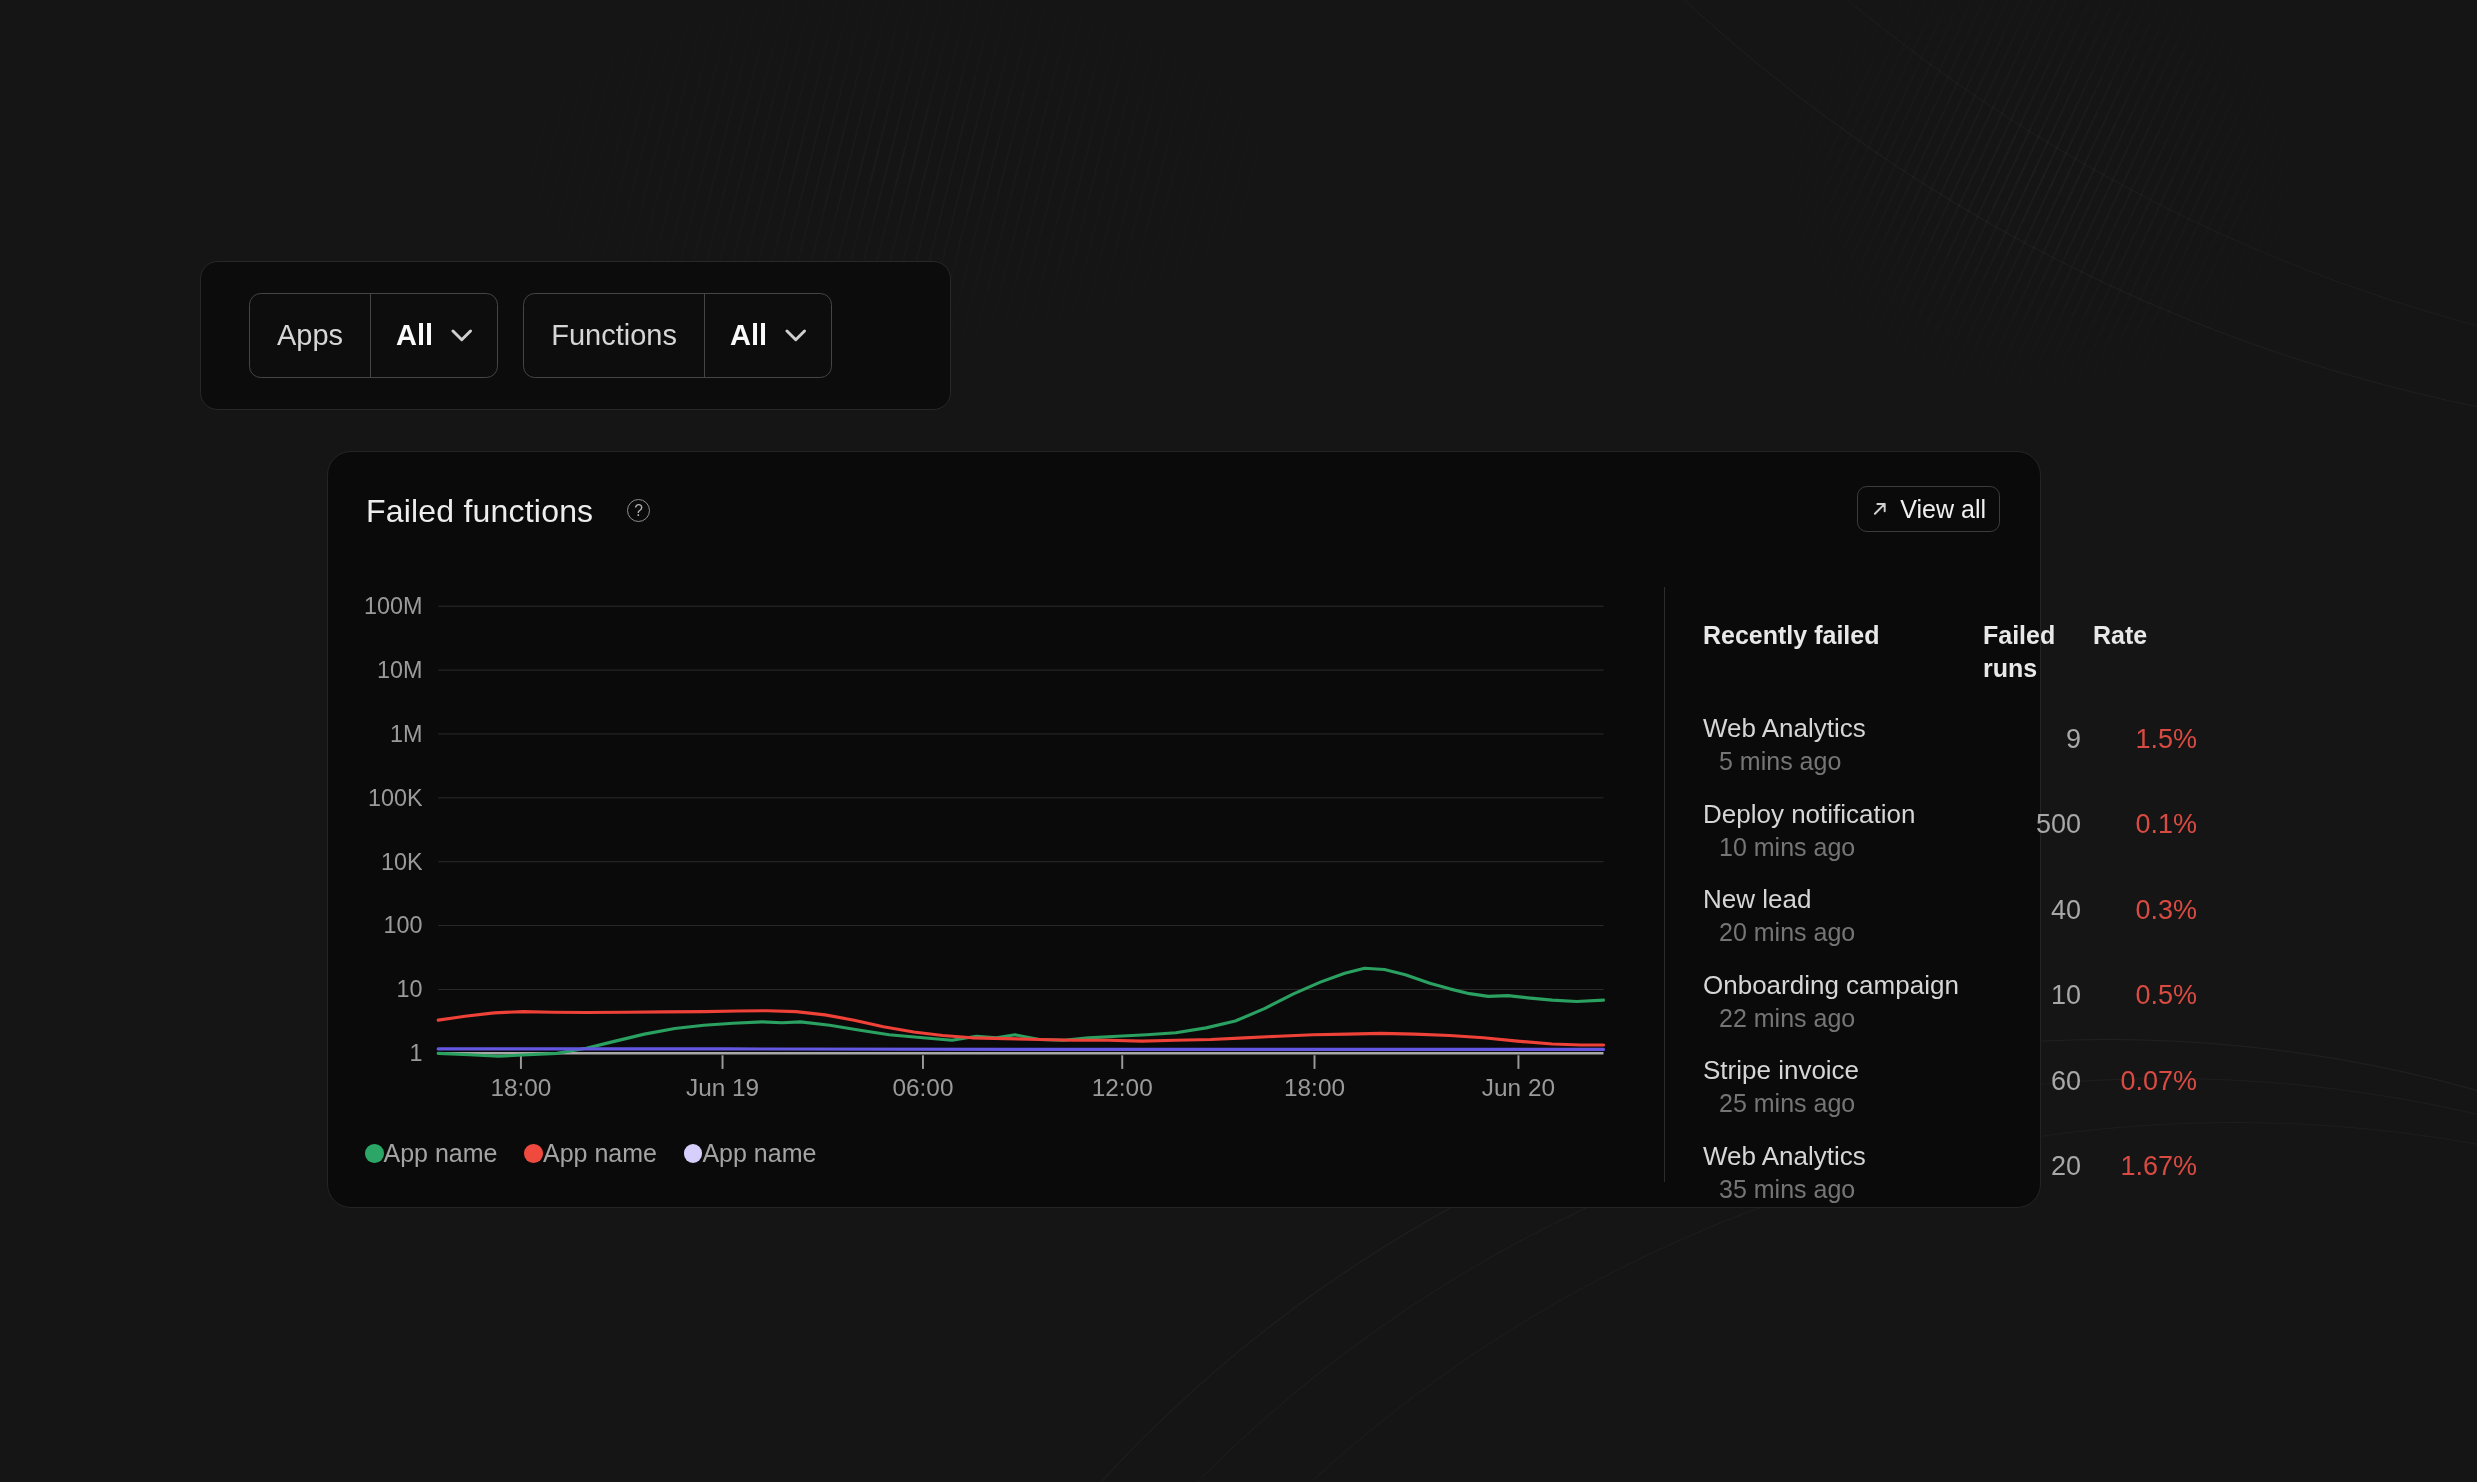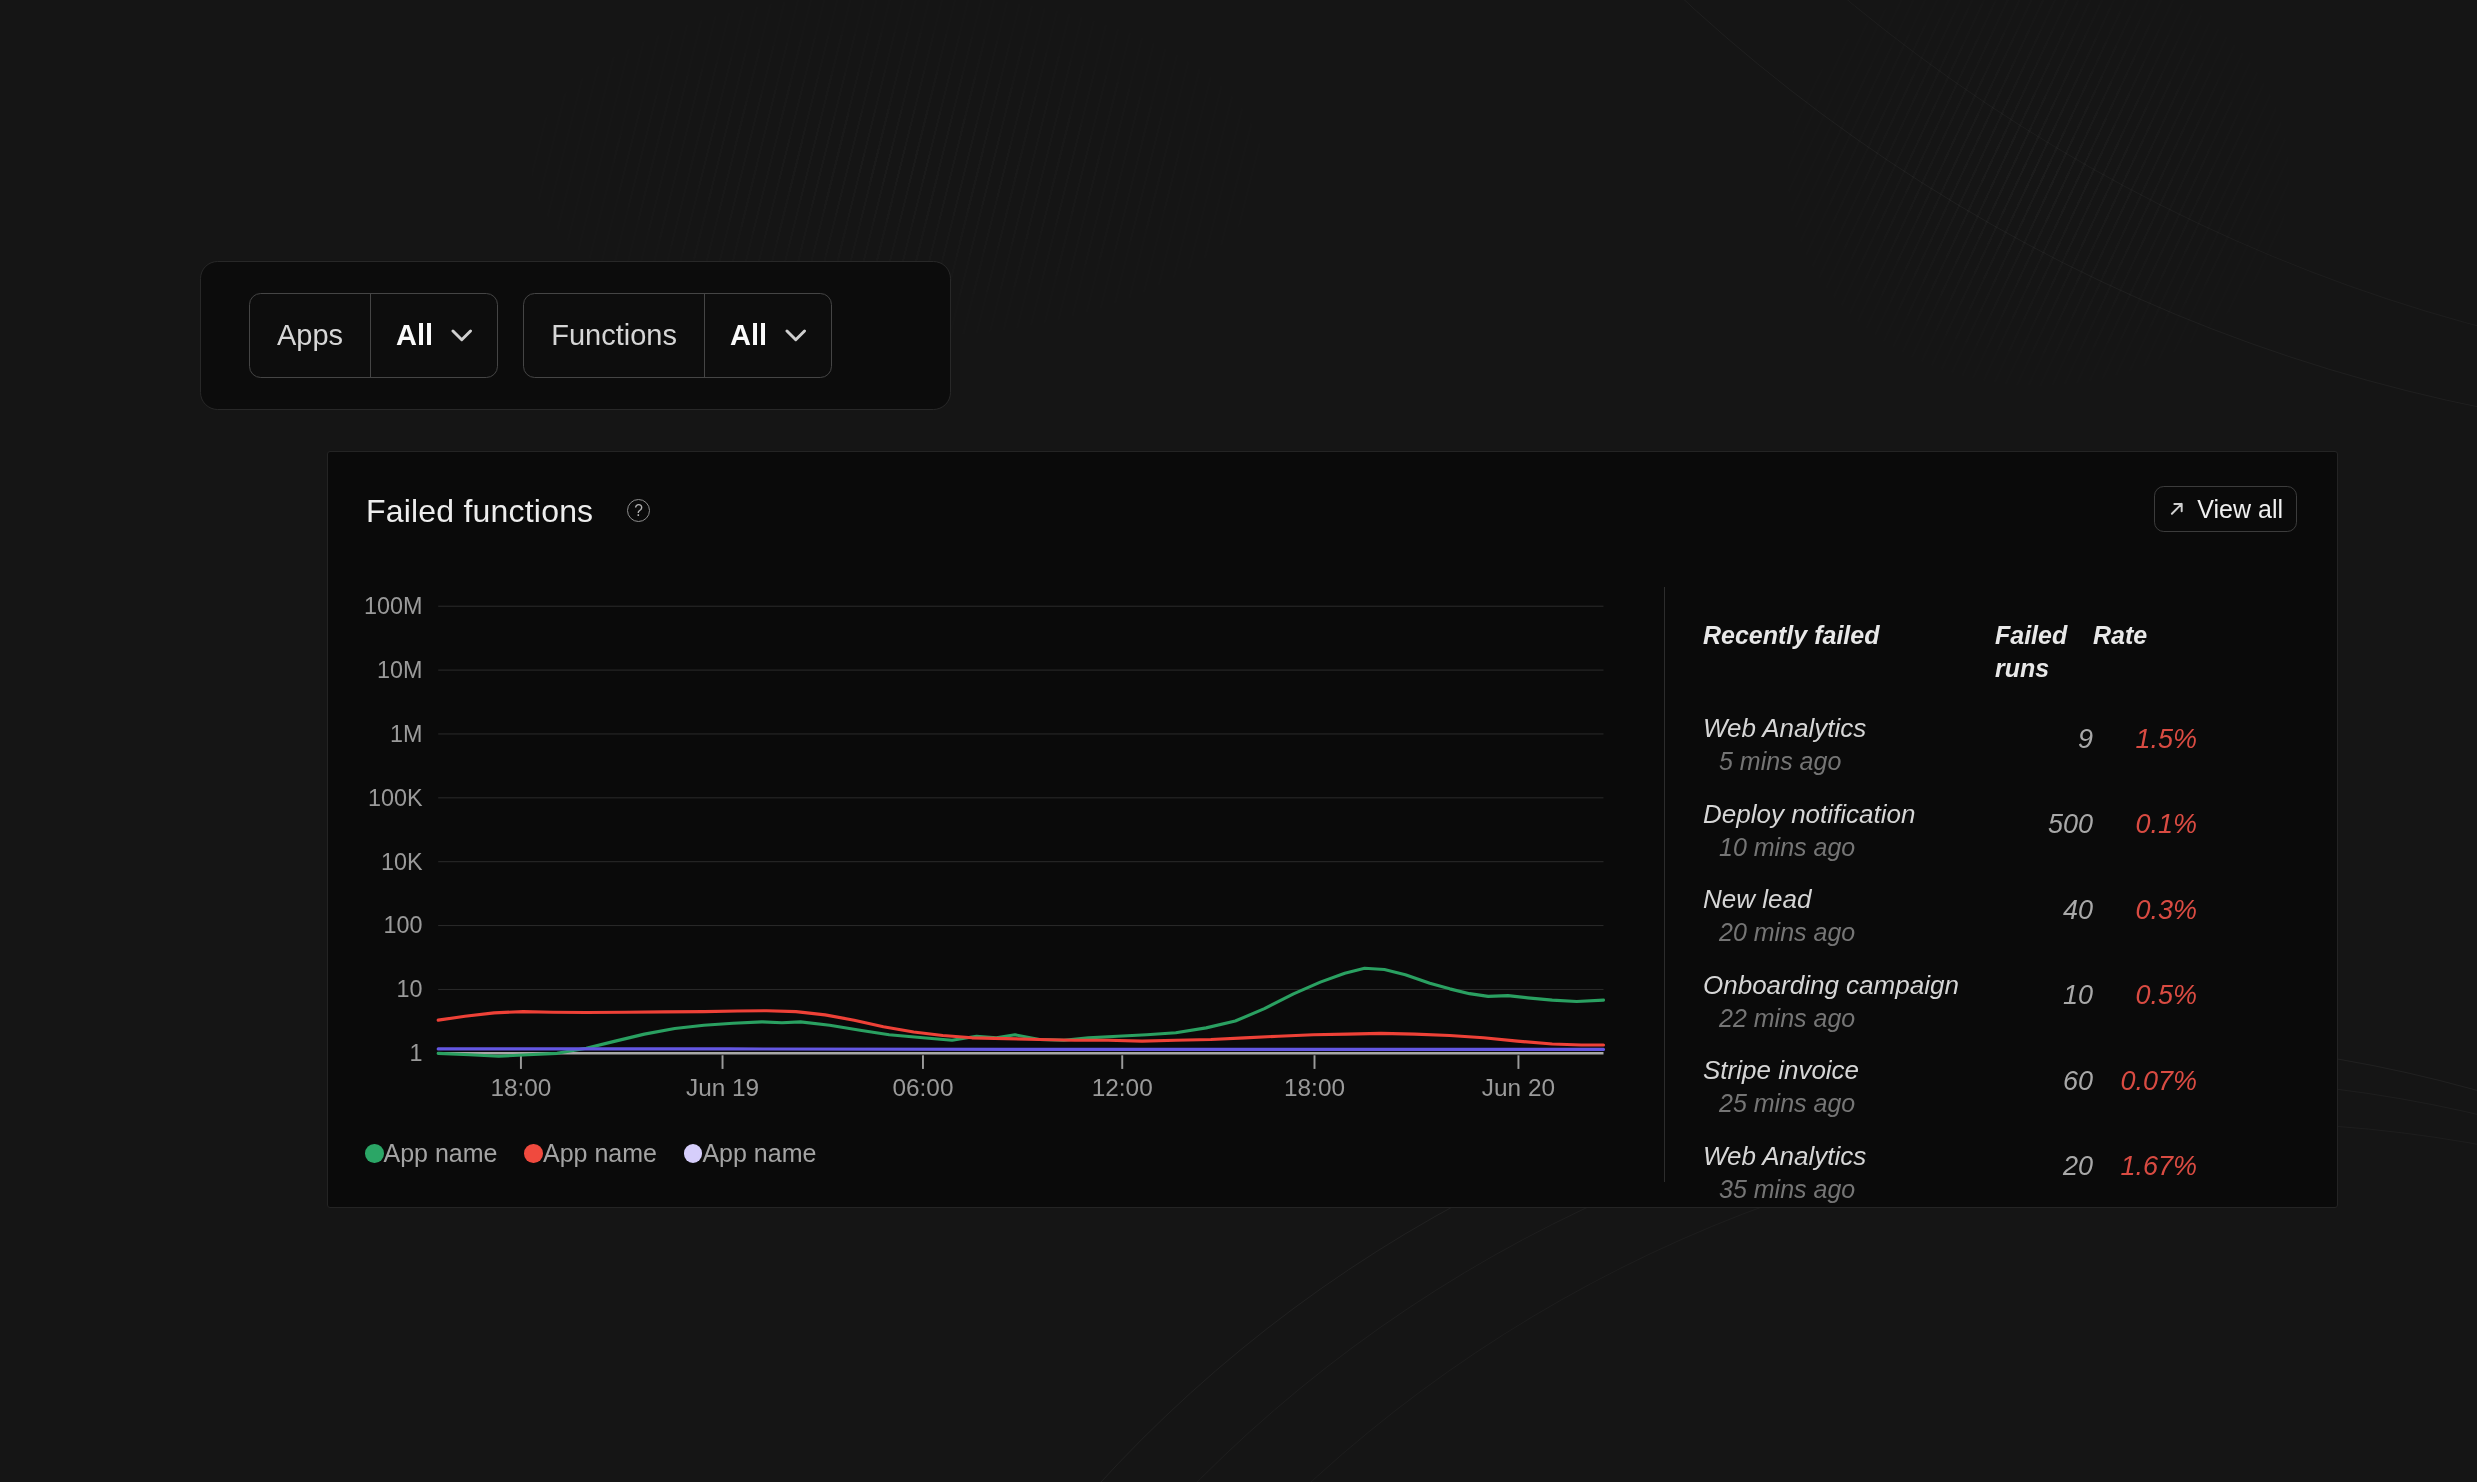--- a/index.html
+++ b/index.html
@@ -34,22 +34,22 @@
     height:85px;border:1px solid #454545;border-radius:11.7px;
     display:flex;align-items:stretch;background:#0d0d0d;cursor:pointer;box-sizing:border-box;
   }
   .fg-label{display:flex;align-items:center;padding:0 27px;font-size:29px;color:#d6d6d6;}
   .fg-divider{width:1px;background:#454545;}
   .fg-value{display:flex;align-items:center;gap:17.6px;padding:0 25px;font-size:29px;font-weight:700;color:#fafafa;}
   .chev{width:21.5px;height:12.7px;display:block;}
 
   
   .card{
-    position:absolute;left:327px;top:451px;width:2011px;height:757px;
-    background:#0a0a0a;border:1px solid #242424;border-radius:3px;box-sizing:border-box;
+    position:absolute;left:327px;top:451px;width:1714px;height:757px;
+    background:#0a0a0a;border:1px solid #242424;border-radius:24px;box-sizing:border-box;
   }
   .card-title{position:absolute;left:38px;top:41px;font-size:32px;font-weight:500;color:#ededed;letter-spacing:0.2px;}
   .help-icon{
     position:absolute;left:299px;top:47px;width:23.4px;height:23.4px;border:1.5px solid #8d8d8d;border-radius:50%;
     display:flex;align-items:center;justify-content:center;font-size:15.6px;color:#b0b0b0;cursor:pointer;box-sizing:border-box;
   }
   .view-all{
     position:absolute;right:40px;top:34px;height:46px;padding:0 13px;
     border:1px solid #3c3c3c;border-radius:9.8px;background:transparent;
     display:flex;align-items:center;gap:11.7px;font-size:25px;color:#f0f0f0;cursor:pointer;
@@ -59,21 +59,21 @@
 
   .chart-legend{position:absolute;left:37px;top:687px;display:flex;align-items:center;gap:27px;}
   .legend-item{display:flex;align-items:center;gap:0;cursor:pointer;}
   .legend-dot{width:18.5px;height:18.5px;border-radius:50%;}
   .legend-label{font-size:25px;color:#a3a3a3;}
 
   .v-divider{position:absolute;left:1336px;top:135px;width:1px;height:595px;background:#2d2d2d;}
 
   
   .panel{position:absolute;left:1375px;top:167px;width:494px;}
-  .phead,.frow{display:grid;grid-template-columns:1fr 98px 104px;column-gap:0;font-style:italic;}
+  .phead,.frow{display:grid;grid-template-columns:1fr 98px 104px;column-gap:12px;}
   .phead{line-height:33px;margin-bottom:27px;}
   .ph{font-size:25px;font-weight:700;color:#e8e8e8;}
   .ph.num{}
   .frow{margin-bottom:19.5px;align-items:center;cursor:pointer;}
   .frow-name{font-size:26px;color:#d6d6d6;line-height:33px;}
   .frow-time{font-size:25px;color:#757575;line-height:33px;margin-left:16px;}
   .frow-runs{font-size:27px;color:#a8a8a8;text-align:right;position:relative;top:-5.9px;}
   .frow-rate{font-size:27px;text-align:right;position:relative;top:-5.9px;}
 </style>
 </head>

